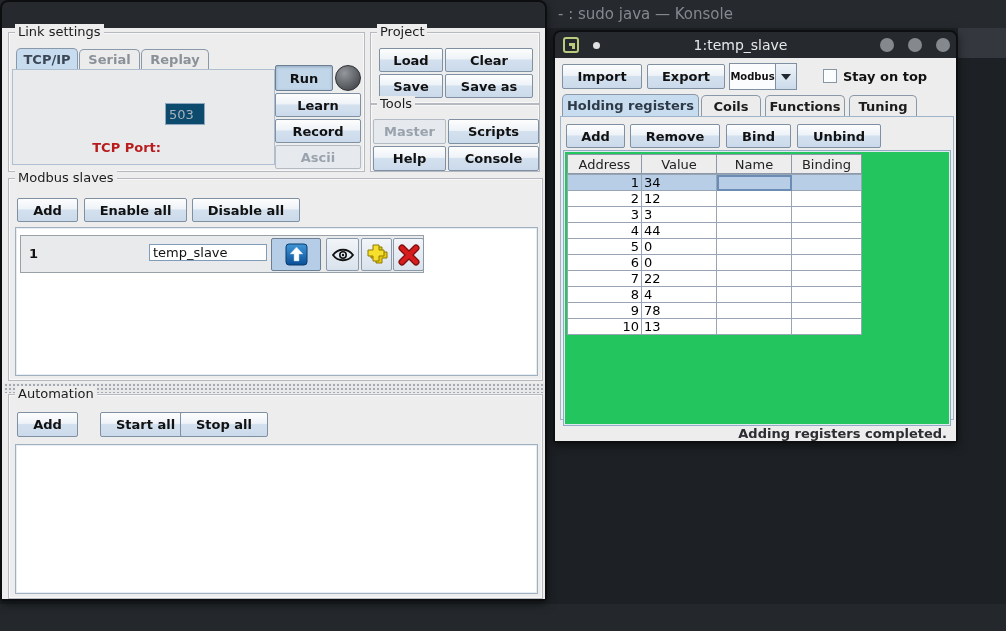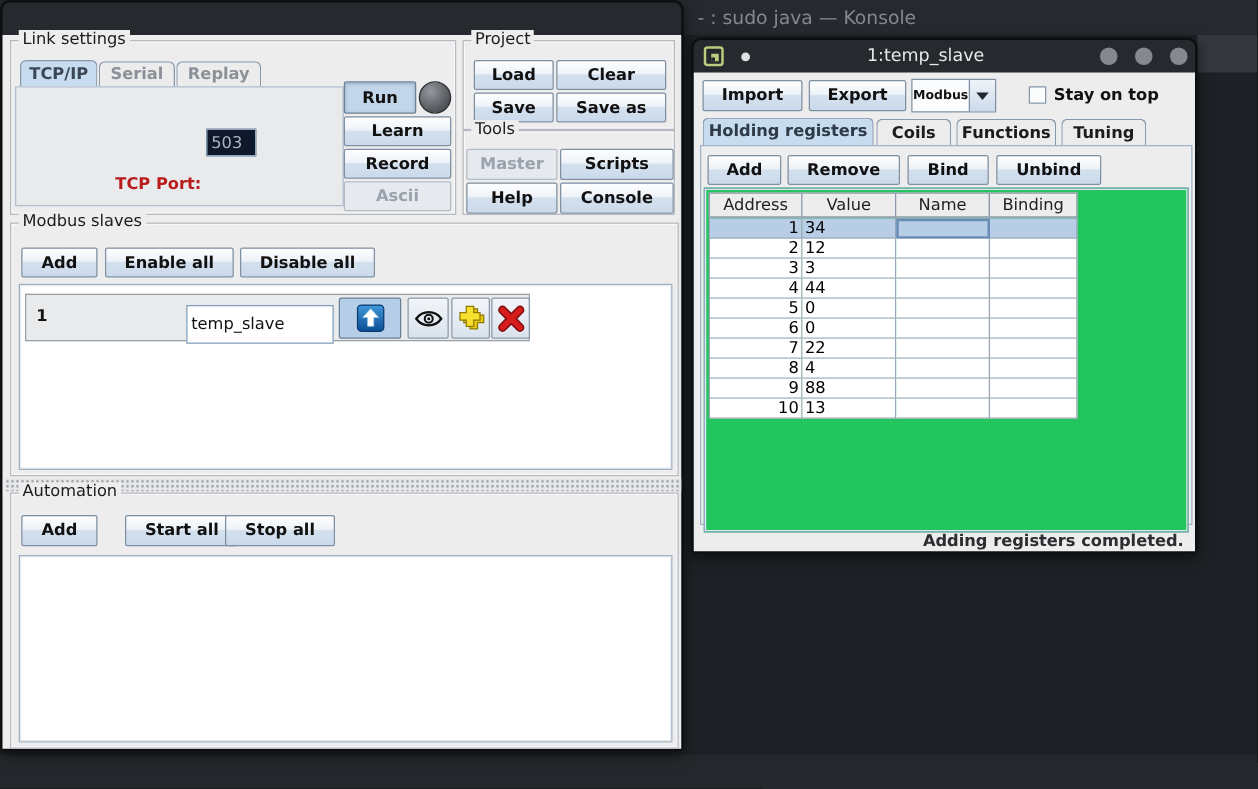--- a/index.html
+++ b/index.html
@@ -31,21 +31,21 @@
   .icon-btn{position:absolute;display:flex;align-items:center;justify-content:center;
        background:linear-gradient(180deg,#f2f5f9,#d9e2ec);border:1px solid #8a99aa;border-radius:2px;}
   .icon-btn.toggled{background:#b5cde6;border-color:#6c8094;}
 
   .tab{position:absolute;display:flex;align-items:center;justify-content:center;font-size:13px;font-weight:bold;
        border:1px solid #8a99aa;border-bottom:none;border-radius:5px 5px 0 0;background:#ececec;color:#1c1c1c;}
   .tab.selected{background:#c8dcf0;color:#2e3a47;z-index:2;}
   .tab.dim{color:#8b9199;}
 
   .field{position:absolute;border:1px solid #8fa8c0;background:#ffffff;font-size:13px;padding:0 3px;color:#111;}
-  .field.dim{color:#a9b2bd;background:#0f172a;}
+  .field.dim{color:#a9b2bd;background:#0c4a6e;}
 
   .dots{position:absolute;background-color:#e7e8ea;background-image:radial-gradient(#a6aab0 1px,transparent 1.2px);background-size:4px 4px;}
 
   .listbox{position:absolute;background:#fff;border:1px solid #9fb0c0;box-shadow:inset 0 0 0 1px #e6ecf2;}
 
   .hcell{display:flex;align-items:center;justify-content:center;font-size:13px;color:#222;background:#ededed;
          border:1px solid #8d99a8;height:20px;margin-right:-1px;}
   .thead{position:absolute;display:flex;}
   .trow{display:flex;height:16px;}
   .cell{border-right:1px solid #97a5b4;border-bottom:1px solid #97a5b4;background:#fff;font-size:13px;line-height:15px;padding:0 2px;overflow:hidden;}
@@ -146,21 +146,21 @@
           </button>
         <button class="btn" style="left:75px;top:19px;width:103px;height:24px;">
             <span>Enable all</span>
           </button>
         <button class="btn" style="left:183px;top:19px;width:108px;height:24px;">
             <span>Disable all</span>
           </button>
         <div class="listbox" style="left:6px;top:48px;width:523px;height:149px;">
           <div style="position:absolute;left:4px;top:7px;width:404px;height:38px;background:#e9eaec;border:1px solid #98a0a8;">
             <span class="lbl" style="left:8px;top:10px;">1</span>
-            <input class="field" style="left: 128px; top: 8px; width: 118px; height: 31px; border-color: rgb(127, 157, 185);" value="temp_slave">
+            <input class="field" style="left: 128px; top: 8px; width: 118px; height: 17px; border-color: rgb(127, 157, 185);" value="temp_slave">
             <span class="icon-btn toggled" style="left:250px;top:2px;width:50px;height:33px;">
               <svg width="23" height="23" viewBox="0 0 23 23">
                 <defs>
                     <linearGradient id="bg1" x1="0" y1="0" x2="0" y2="1">
                       <stop offset="0" stop-color="#3f97d8"></stop>
                       <stop offset="1" stop-color="#0b4f96"></stop>
                     </linearGradient>
                   </defs>
                 <rect x="1" y="1" width="21" height="21" rx="3" fill="url(#bg1)" stroke="#083a6e"></rect>
                 <path d="M11.5 4 L18 11 L14 11 L14 18 L9 18 L9 11 L5 11 Z" fill="#ffffff" stroke="#9cc4e4" stroke-width="0.5"></path>
@@ -324,21 +324,21 @@
                 <div class="cell bind"></div>
               </div>
               <div class="trow">
                 <div class="cell addr">8</div>
                 <div class="cell val">4</div>
                 <div class="cell name"></div>
                 <div class="cell bind"></div>
               </div>
               <div class="trow">
                 <div class="cell addr">9</div>
-                <div class="cell val">88</div>
+                <div class="cell val">78</div>
                 <div class="cell name"></div>
                 <div class="cell bind"></div>
               </div>
               <div class="trow">
                 <div class="cell addr">10</div>
                 <div class="cell val">13</div>
                 <div class="cell name"></div>
                 <div class="cell bind"></div>
               </div>
             </div>

